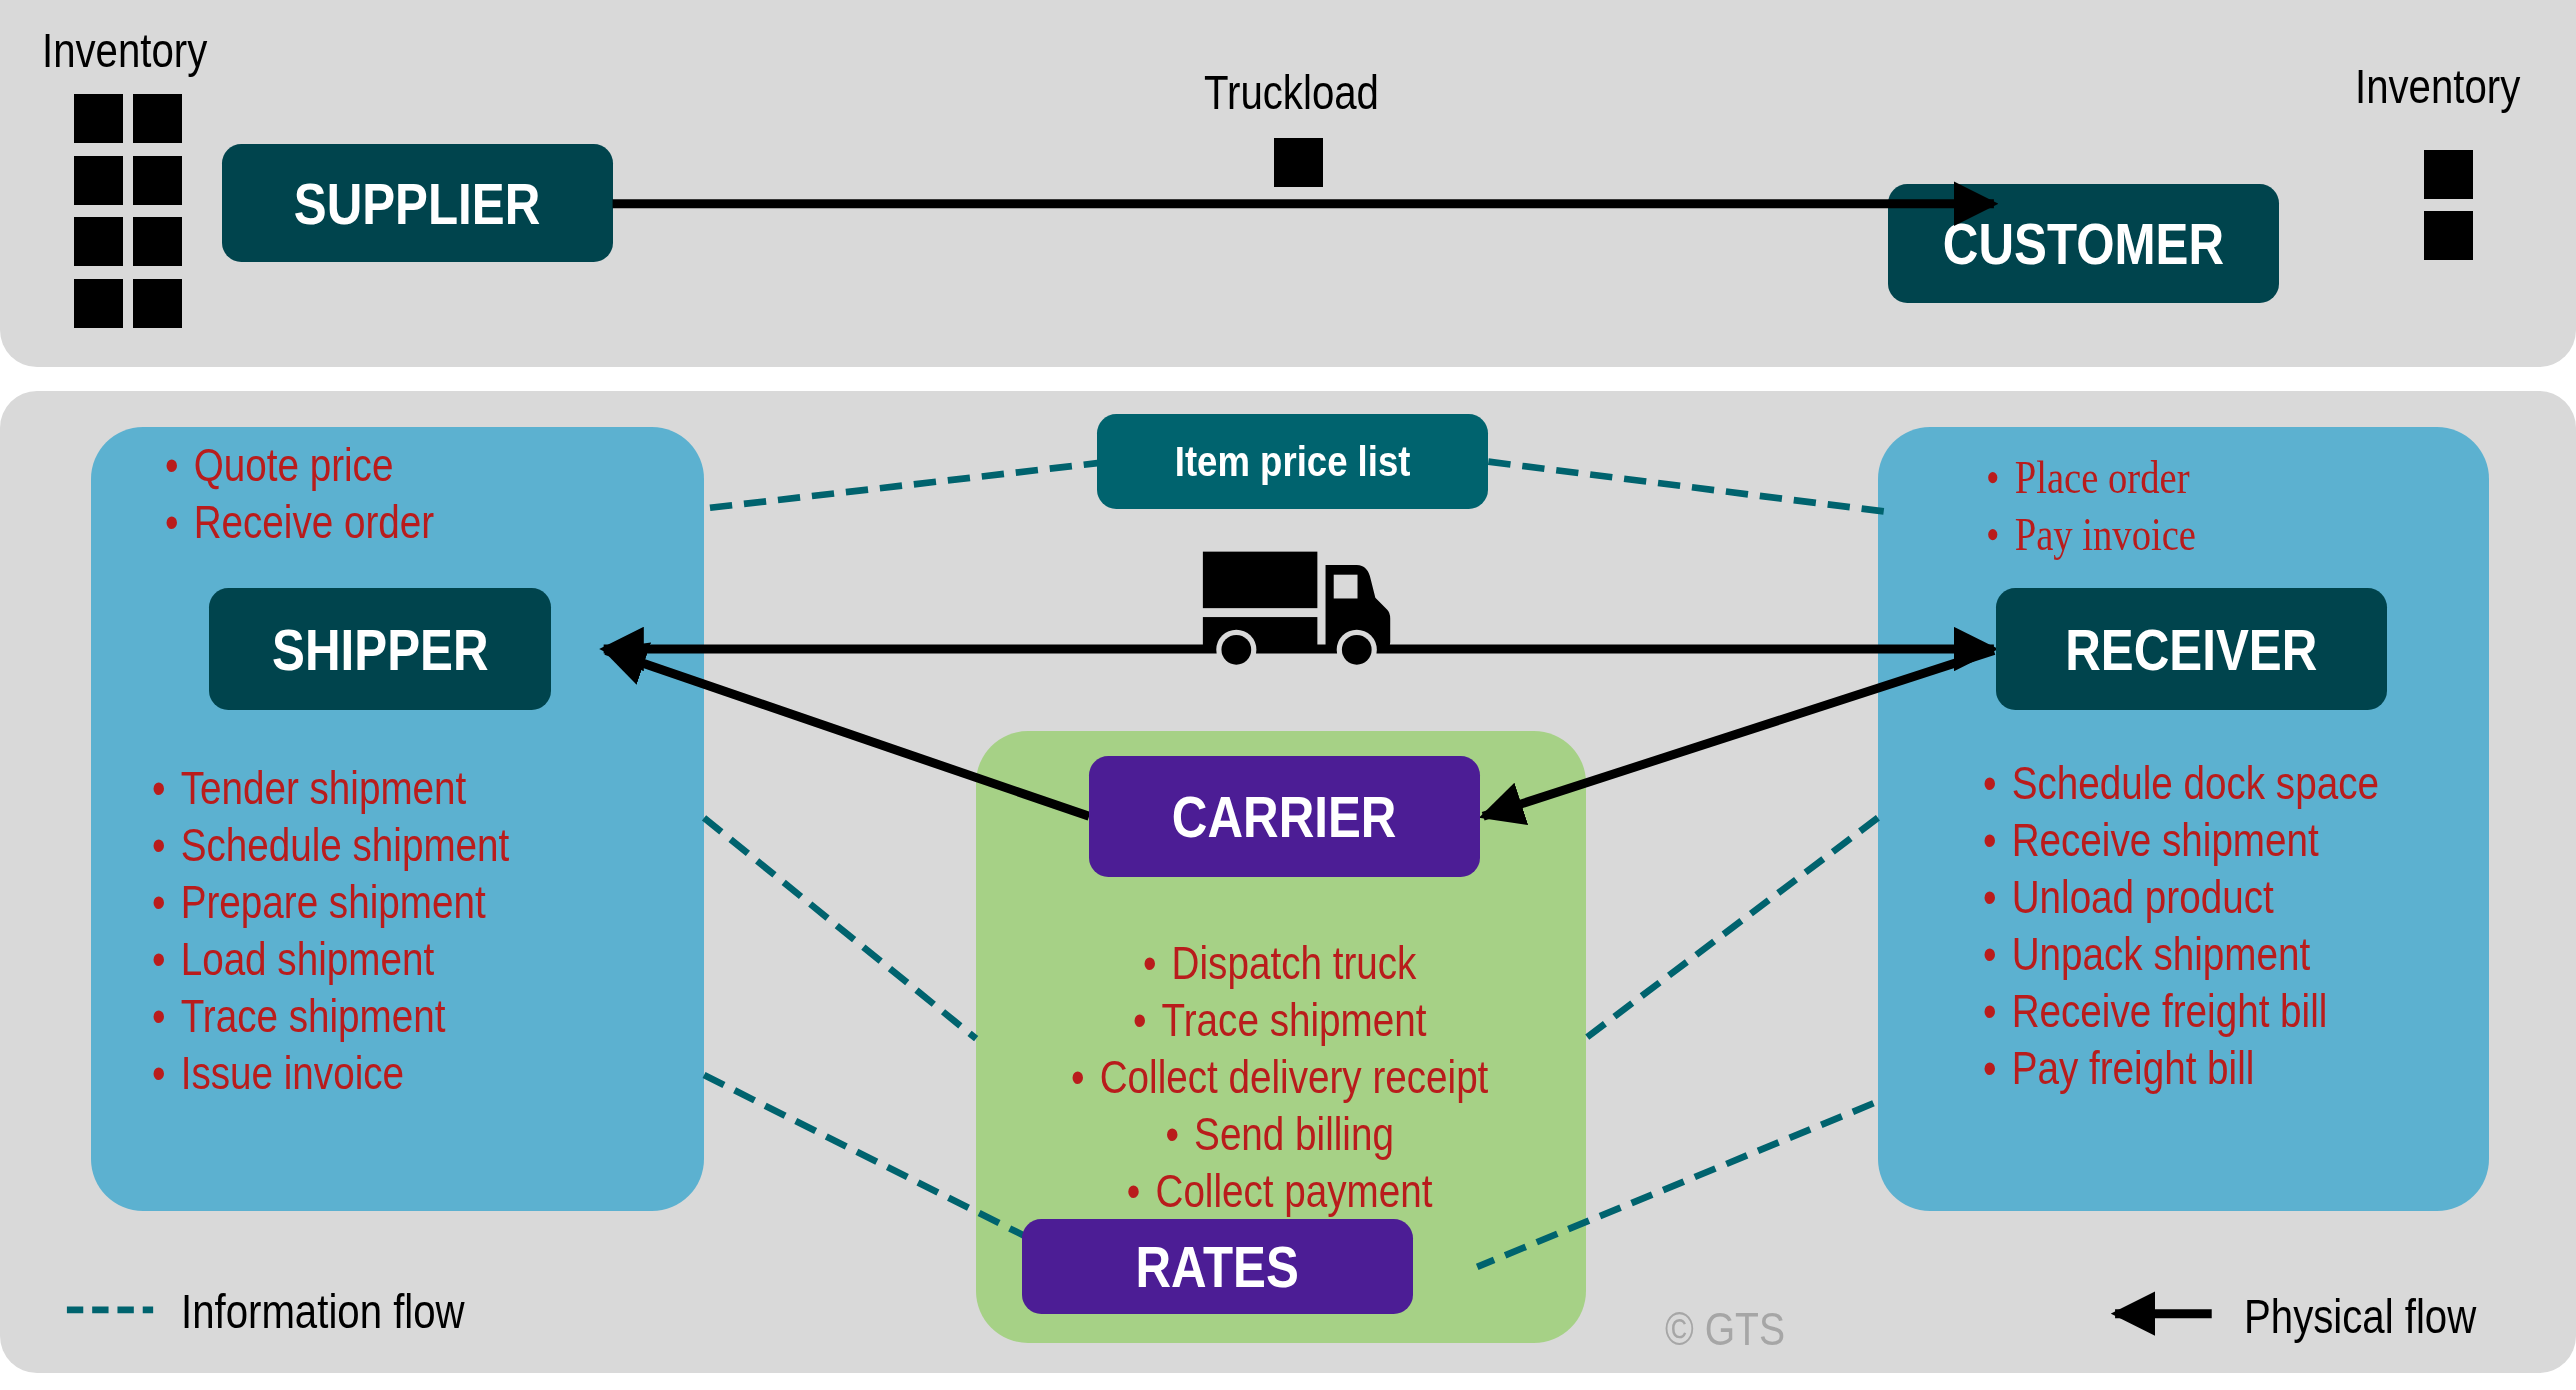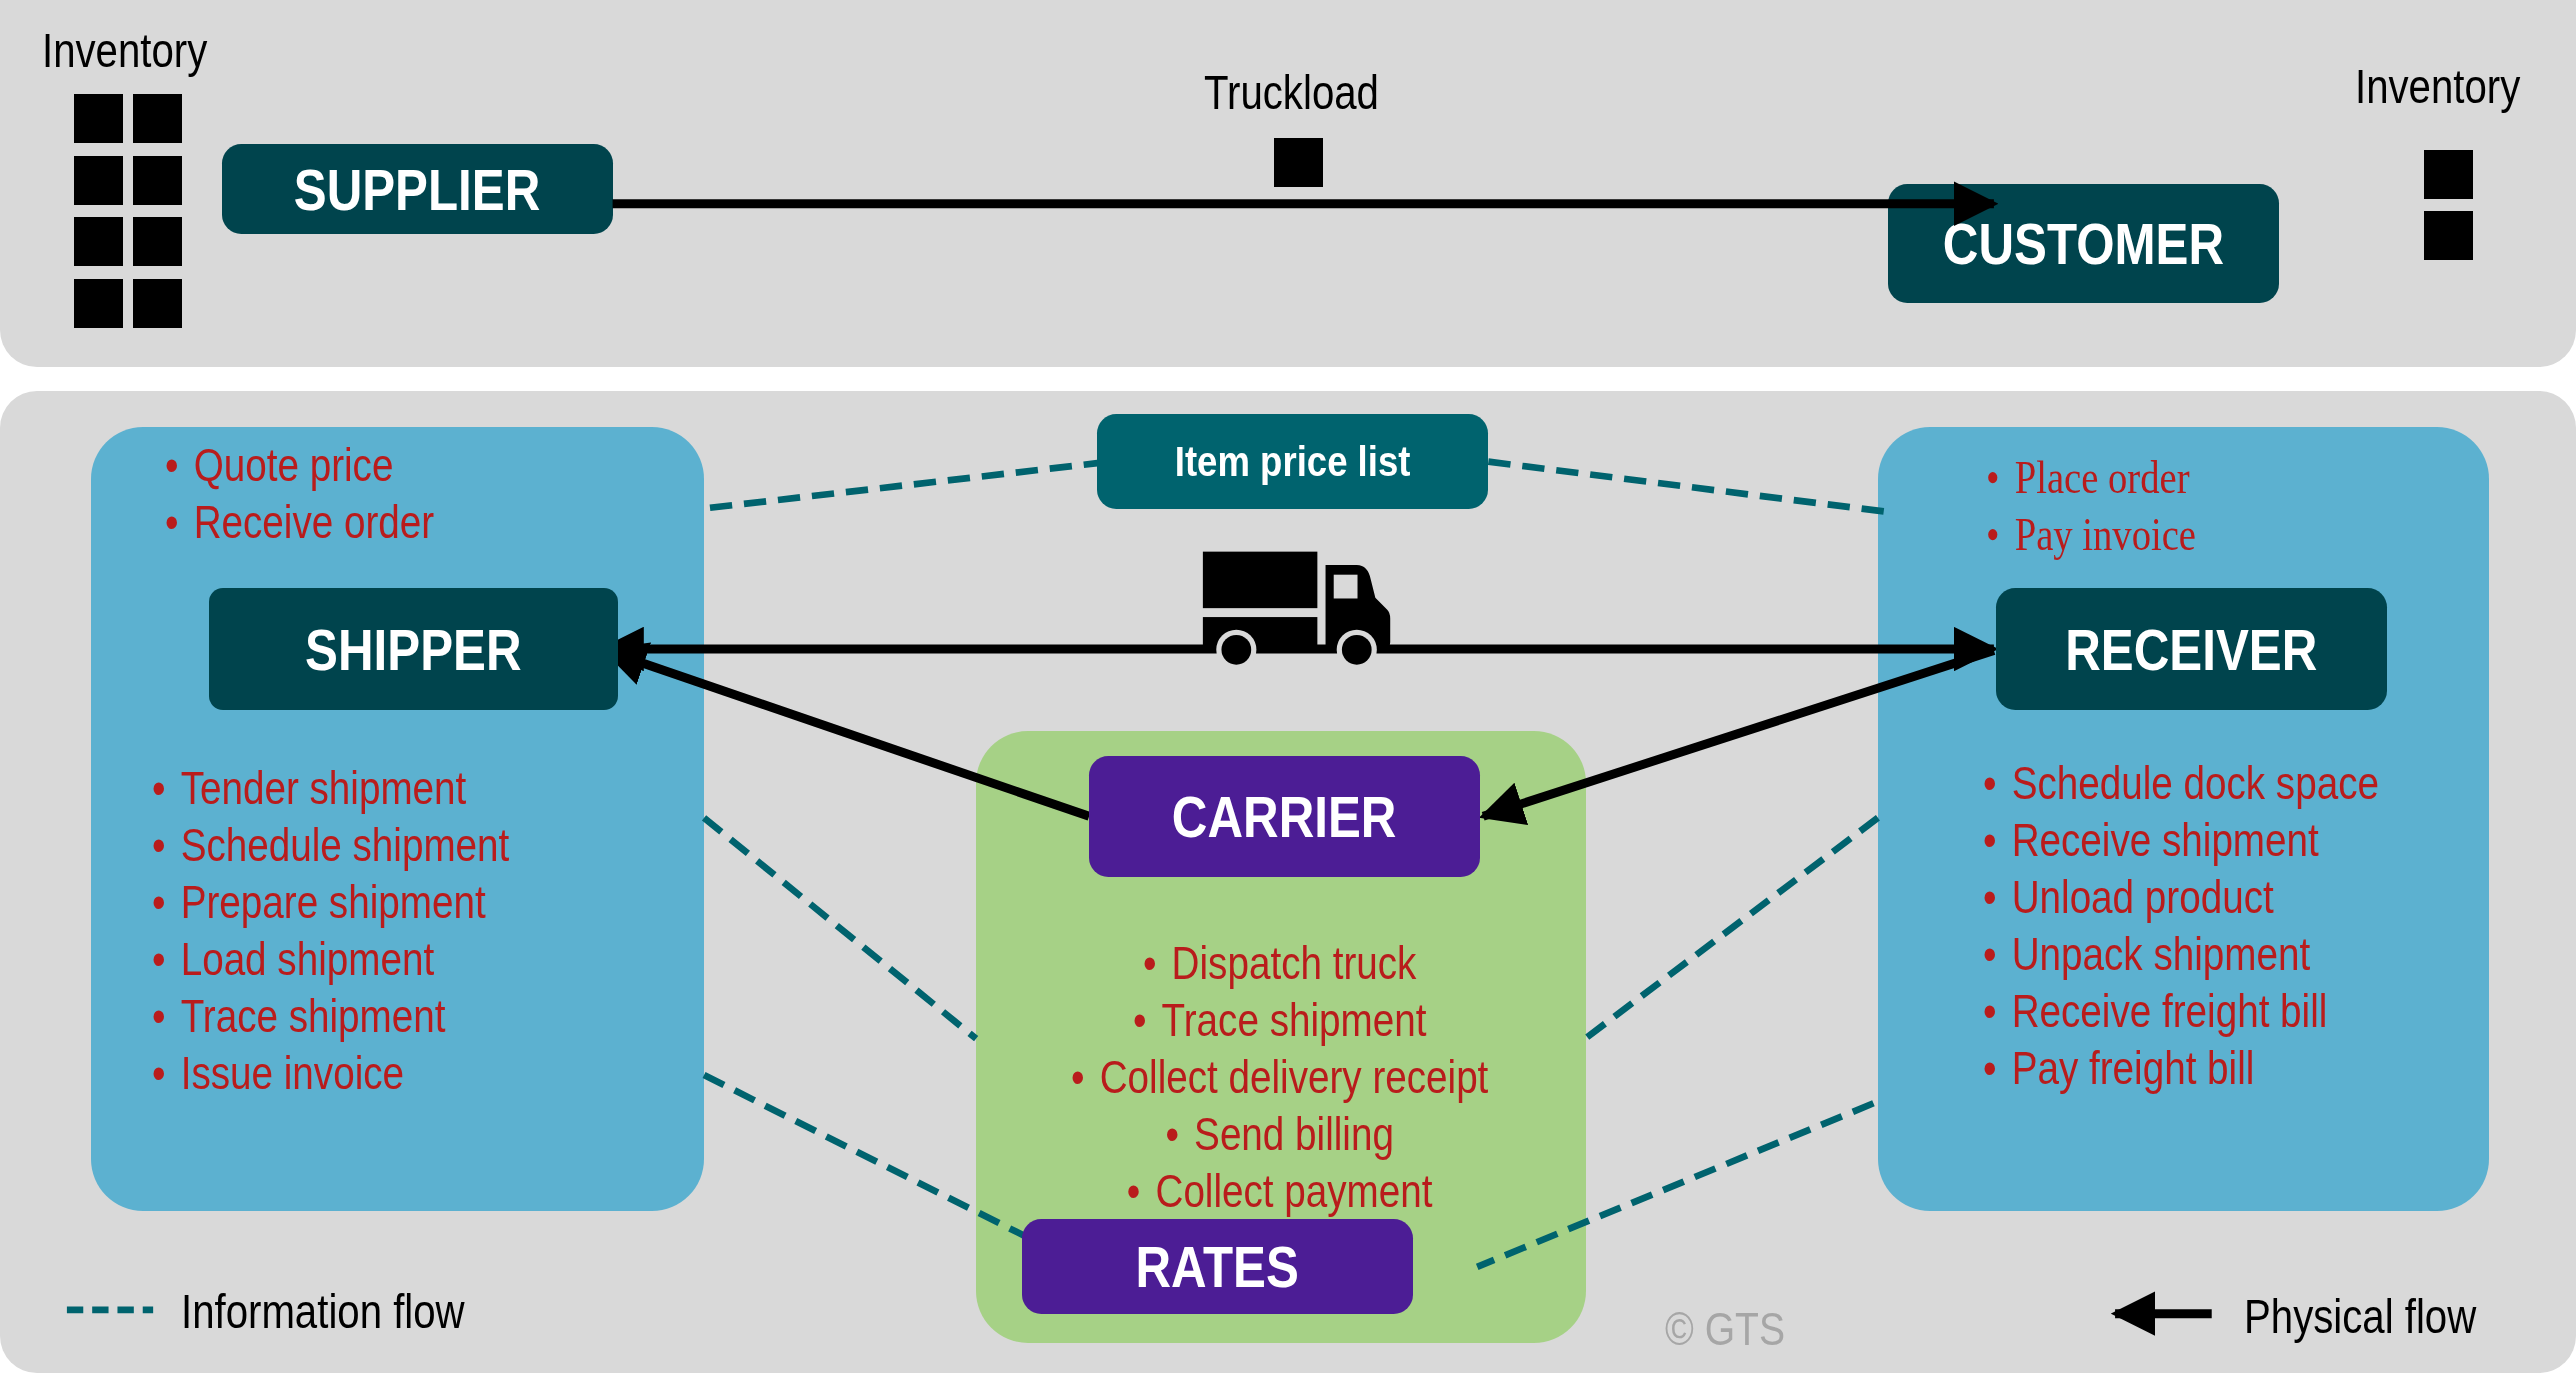--- a/index.html
+++ b/index.html
@@ -36,21 +36,21 @@
 <div class="abs" style="left:74px;top:94px;width:112px;height:236px;">
   <div class="sq" style="left:0;top:0;width:49px;height:49px;"></div>
   <div class="sq" style="left:59px;top:0;width:49px;height:49px;"></div>
   <div class="sq" style="left:0;top:62px;width:49px;height:49px;"></div>
   <div class="sq" style="left:59px;top:62px;width:49px;height:49px;"></div>
   <div class="sq" style="left:0;top:123px;width:49px;height:49px;"></div>
   <div class="sq" style="left:59px;top:123px;width:49px;height:49px;"></div>
   <div class="sq" style="left:0;top:185px;width:49px;height:49px;"></div>
   <div class="sq" style="left:59px;top:185px;width:49px;height:49px;"></div>
 </div>
-<div class="abs node dark" style="left:222px;top:144px;width:391px;height:90px;">
+<div class="abs node dark" style="left:222px;top:144px;width:391px;height:118px;">
     <span>SUPPLIER</span>
   </div>
 
 <div class="abs label" style="left:1204px;top:64px;">Truckload</div>
 <div class="abs sq" style="left:1274px;top:138px;width:49px;height:49px;"></div>
 
 <div class="abs node dark" style="left:1888px;top:144px;width:391px;height:119px;margin-top:40px;">
     <span>CUSTOMER</span>
   </div>
 <div class="abs label" style="left:2355px;top:58px;">Inventory</div>
@@ -101,21 +101,21 @@
 </svg>
 
 <div class="abs node teal" style="left:1097px;top:414px;width:391px;height:95px;font-size:43px;">
     <span>Item price list</span>
   </div>
 
 <ul class="abs bullets" style="left:165px;top:437px;">
   <li>Quote price</li>
   <li>Receive order</li>
 </ul>
-<div class="abs node dark" style="left:209px;top:588px;width:409px;height:122px;border-radius:14px;">
+<div class="abs node dark" style="left:209px;top:588px;width:342px;height:122px;">
     <span>SHIPPER</span>
   </div>
 <ul class="abs bullets" style="left:152px;top:760px;">
   <li>Tender shipment</li>
   <li>Schedule shipment</li>
   <li>Prepare shipment</li>
   <li>Load shipment</li>
   <li>Trace shipment</li>
   <li>Issue invoice</li>
 </ul>

